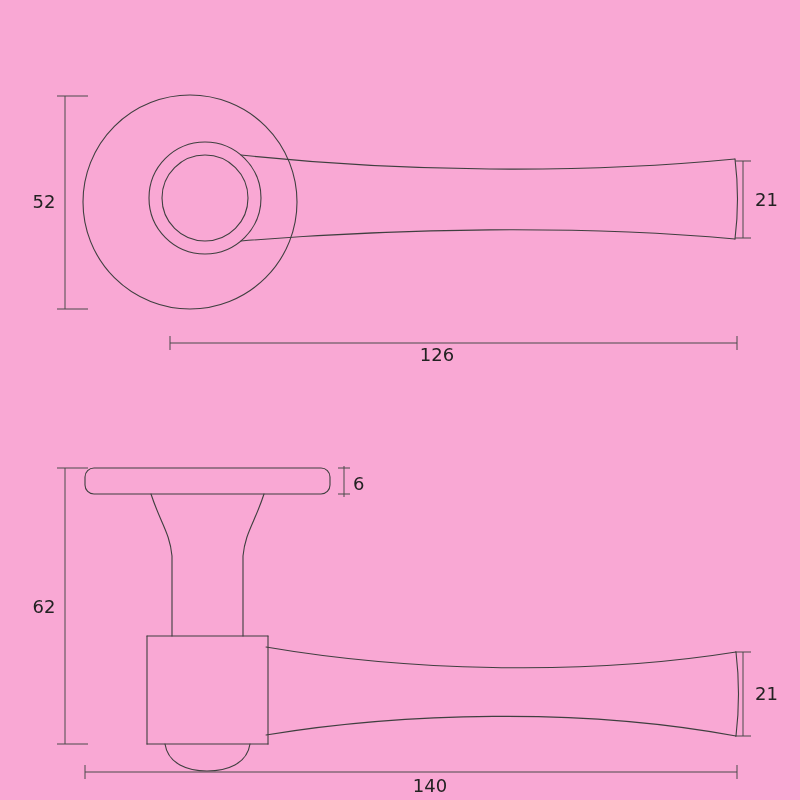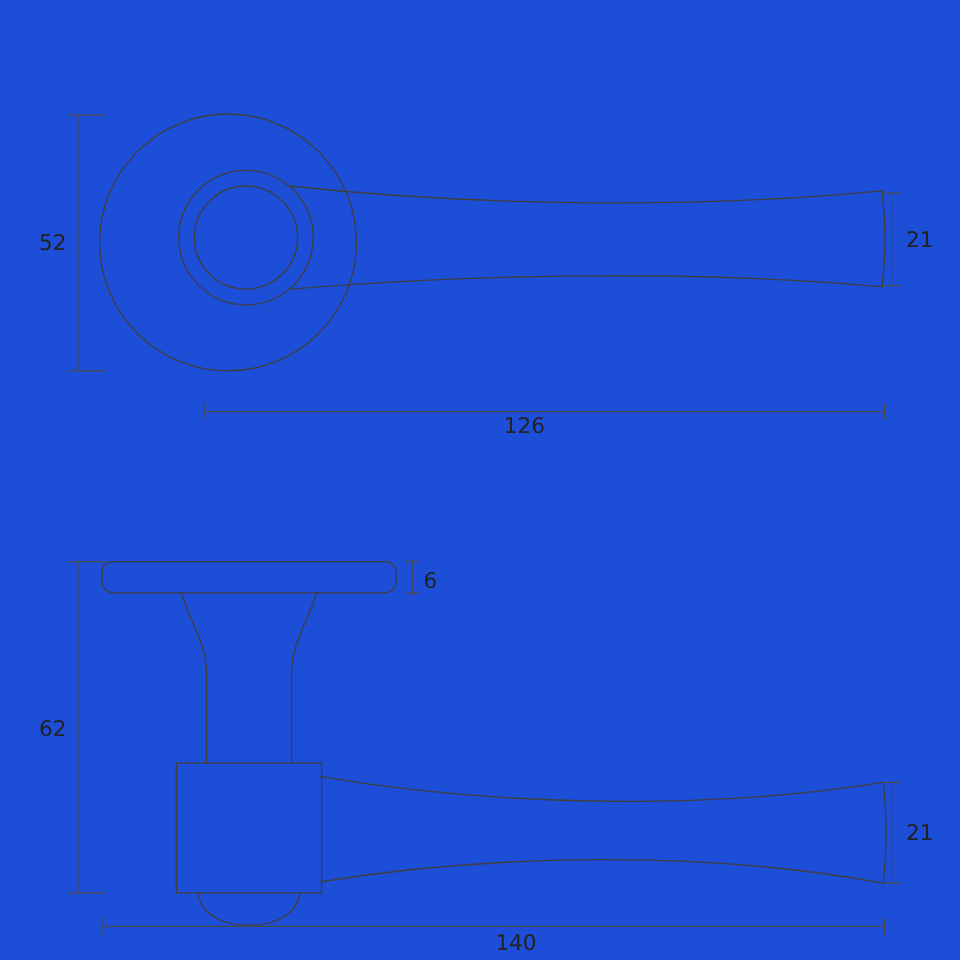--- a/index.html
+++ b/index.html
@@ -7,21 +7,21 @@
     padding: 0;
     background: #ffffff;
     width: 800px;
     height: 800px;
     font-family: "DejaVu Sans", sans-serif;
   }
   .canvas-wrap {
     width: 800px;
     height: 800px;
     position: relative;
-    background: #1d4ed8;
+    background: #f9a8d4;
     text-decoration: underline;
   }
   svg { display: block; }
   .outline {
     fill: none;
     stroke: #3f3f3f;
     stroke-width: 1.1;
     stroke-linecap: round;
     stroke-linejoin: round;
   }

